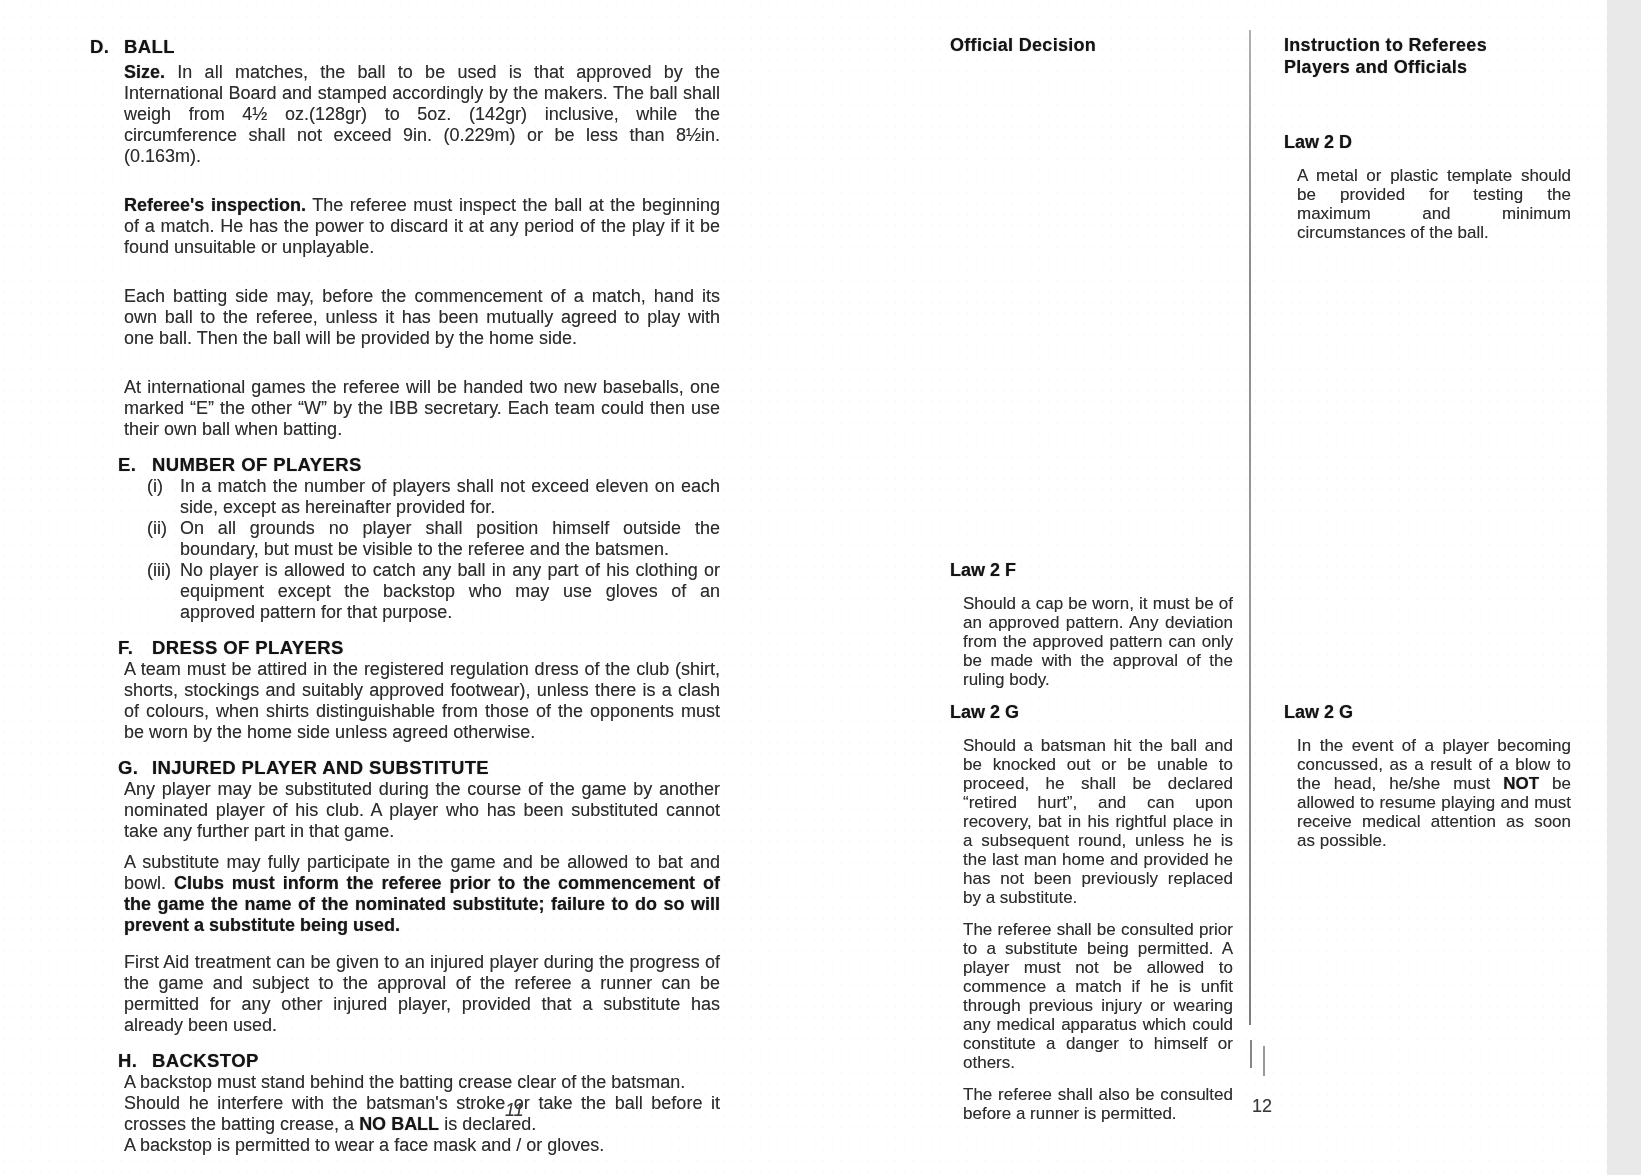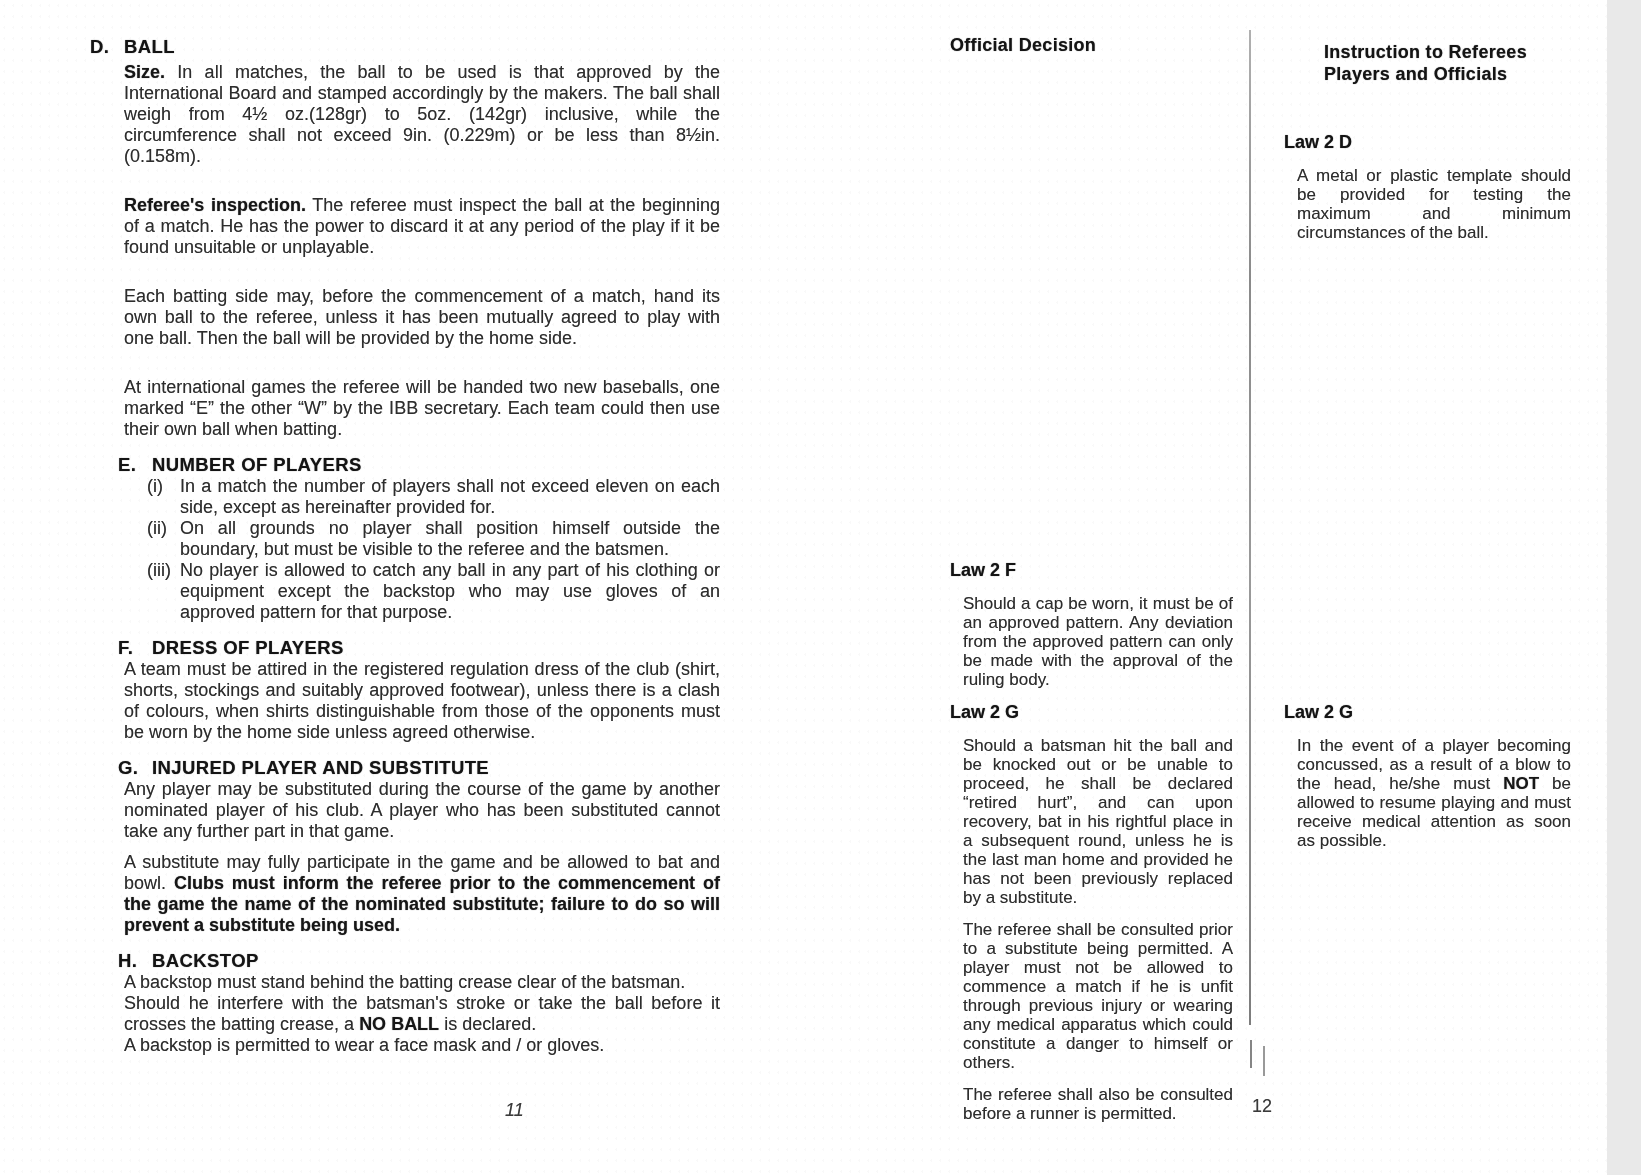--- a/index.html
+++ b/index.html
@@ -34,21 +34,21 @@
     color:#141414; letter-spacing:0.3px; text-shadow: 0 0 1px rgba(0,0,0,0.55);
   }
   .mid-heading { left:950px; top:34px; }
   .law-block { position:absolute; }
   .law-title { font-weight:bold; font-size:18px; line-height:21px; color:#141414;
                margin:12px 0 1px 0; text-shadow: 0 0 1px rgba(0,0,0,0.55); }
   .law-body { font-size:17px; line-height:19px; text-align:justify; margin:13px; }
   .blk-law2f   { left:950px;  top:548px; width:296px; }
   .blk-law2g-m { left:950px;  top:690px; width:296px; }
   
-  .right-heading { left:1324px; top:34px;margin-top:7px; }
+  .right-heading { left:1284px; top:34px; }
   .blk-law2d   { left:1284px; top:120px; width:300px; }
   .blk-law2g-r { left:1284px; top:690px; width:300px; }
   
   .divider {
     position:absolute; left:1249px; top:30px; width:2px; height:995px;
     background:linear-gradient(to bottom,#b0b0b0 0%,#8a8a8a 25%,#9a9a9a 55%,#7d7d7d 100%);
   }
   .div-tail { position:absolute; width:2px; background:#858585; }
   .tail1 { left:1250px; top:1040px; height:28px; }
   .tail2 { left:1263px; top:1046px; height:30px; background:#999; }
@@ -60,21 +60,21 @@
 <body>
 
 <div class="page">
 
   <div class="leftcol">
 
     <div>
       <div class="sec-head">
         <span class="letter">D.</span><span>BALL</span>
       </div>
-      <p class="para mt4"><b class="lead">Size.</b> <span>In all matches, the ball to be used is that approved by the International Board and stamped accordingly by the makers. The ball shall weigh from 4½ oz.(128gr) to 5oz. (142gr) inclusive, while the circumference shall not exceed 9in. (0.229m) or be less than 8½in. (0.158m).</span></p>
+      <p class="para mt4"><b class="lead">Size.</b> <span>In all matches, the ball to be used is that approved by the International Board and stamped accordingly by the makers. The ball shall weigh from 4½ oz.(128gr) to 5oz. (142gr) inclusive, while the circumference shall not exceed 9in. (0.229m) or be less than 8½in. (0.163m).</span></p>
       <p class="para mt12"><b class="lead">Referee's inspection.</b> <span>The referee must inspect the ball at the beginning of a match. He has the power to discard it at any period of the play if it be found unsuitable or unplayable.</span></p>
       <p class="para mt12">Each batting side may, before the commencement of a match, hand its own ball to the referee, unless it has been mutually agreed to play with one ball. Then the ball will be provided by the home side.</p>
       <p class="para mt12">At international games the referee will be handed two new baseballs, one marked “E” the other “W” by the IBB secretary. Each team could then use their own ball when batting.</p>
     </div>
 
     <div>
       <div class="sec-head mt14">
         <span class="letter">E.</span><span>NUMBER OF PLAYERS</span>
       </div>
       <div class="item">
@@ -94,20 +94,21 @@
       </div>
       <p class="para">A team must be attired in the registered regulation dress of the club (shirt, shorts, stockings and suitably approved footwear), unless there is a clash of colours, when shirts distinguishable from those of the opponents must be worn by the home side unless agreed otherwise.</p>
     </div>
 
     <div>
       <div class="sec-head mt14">
         <span class="letter">G.</span><span>INJURED PLAYER AND SUBSTITUTE</span>
       </div>
       <p class="para">Any player may be substituted during the course of the game by another nominated player of his club. A player who has been substituted cannot take any further part in that game.</p>
       <p class="para mt10"><span>A substitute may fully participate in the game and be allowed to bat and bowl. </span><b class="boldrun">Clubs must inform the referee prior to the commencement of the game the name of the nominated substitute; failure to do so will prevent a substitute being used.</b></p>
+      <p class="para mt16">First Aid treatment can be given to an injured player during the progress of the game and subject to the approval of the referee a runner can be permitted for any other injured player, provided that a substitute has already been used.</p>
     </div>
 
     <div>
       <div class="sec-head mt14">
         <span class="letter">H.</span><span>BACKSTOP</span>
       </div>
       <p class="para">A backstop must stand behind the batting crease clear of the batsman.</p>
       <p class="para"><span>Should he interfere with the batsman's stroke or take the ball before it crosses the batting crease, a </span><b class="boldrun">NO BALL</b><span> is declared.</span></p>
       <p class="para">A backstop is permitted to wear a face mask and / or gloves.</p>
     </div>

